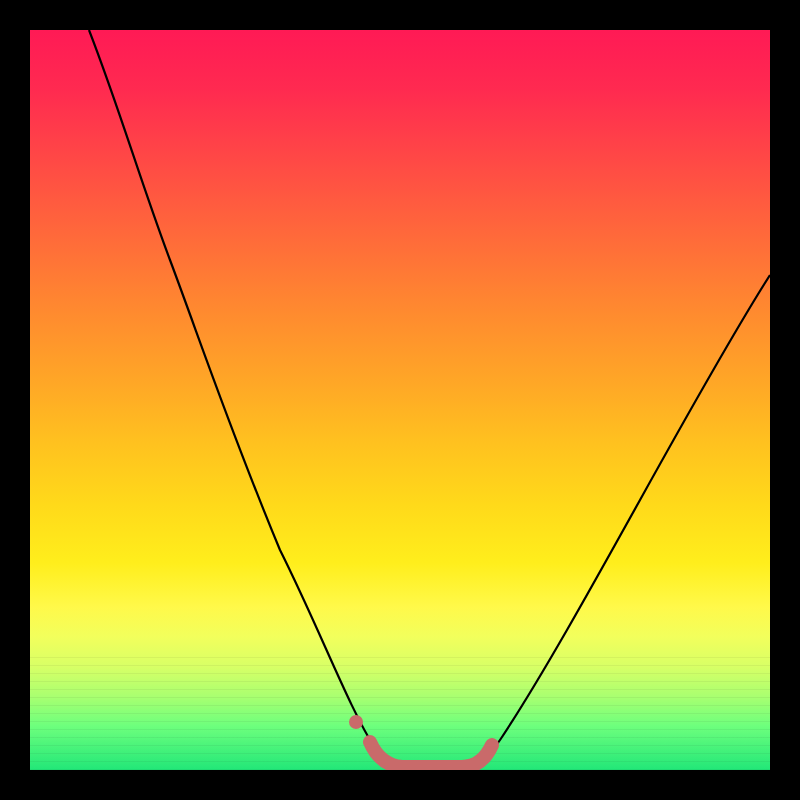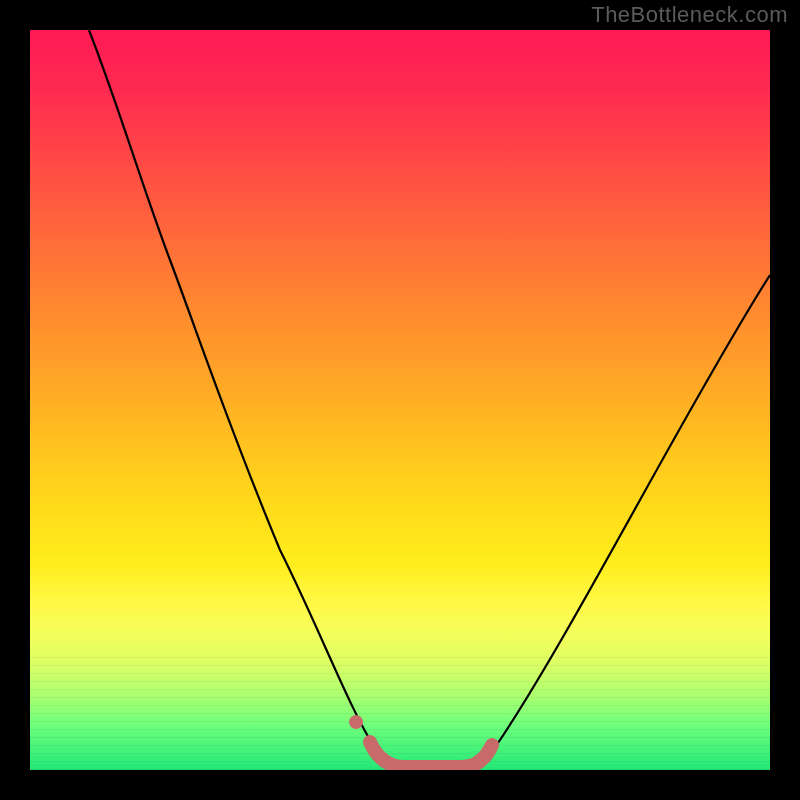--- a/index.html
+++ b/index.html
@@ -75,21 +75,20 @@
   }
   svg.curve {
     position: absolute;
     inset: 0;
   }
 </style>
 </head>
 <body>
 
 <div class="frame">
-  <div class="watermark">TheBottleneck.com</div>
 
   <div class="plot-area">
     <div class="gradient"></div>
     <div class="bands"></div>
 
     <svg class="curve" viewBox="0 0 740 740" preserveAspectRatio="none">
 
       <path fill="none" stroke="#000" stroke-width="2.2" d="M 59 0
                C 90 80, 110 150, 140 230
                C 170 310, 200 400, 250 520

